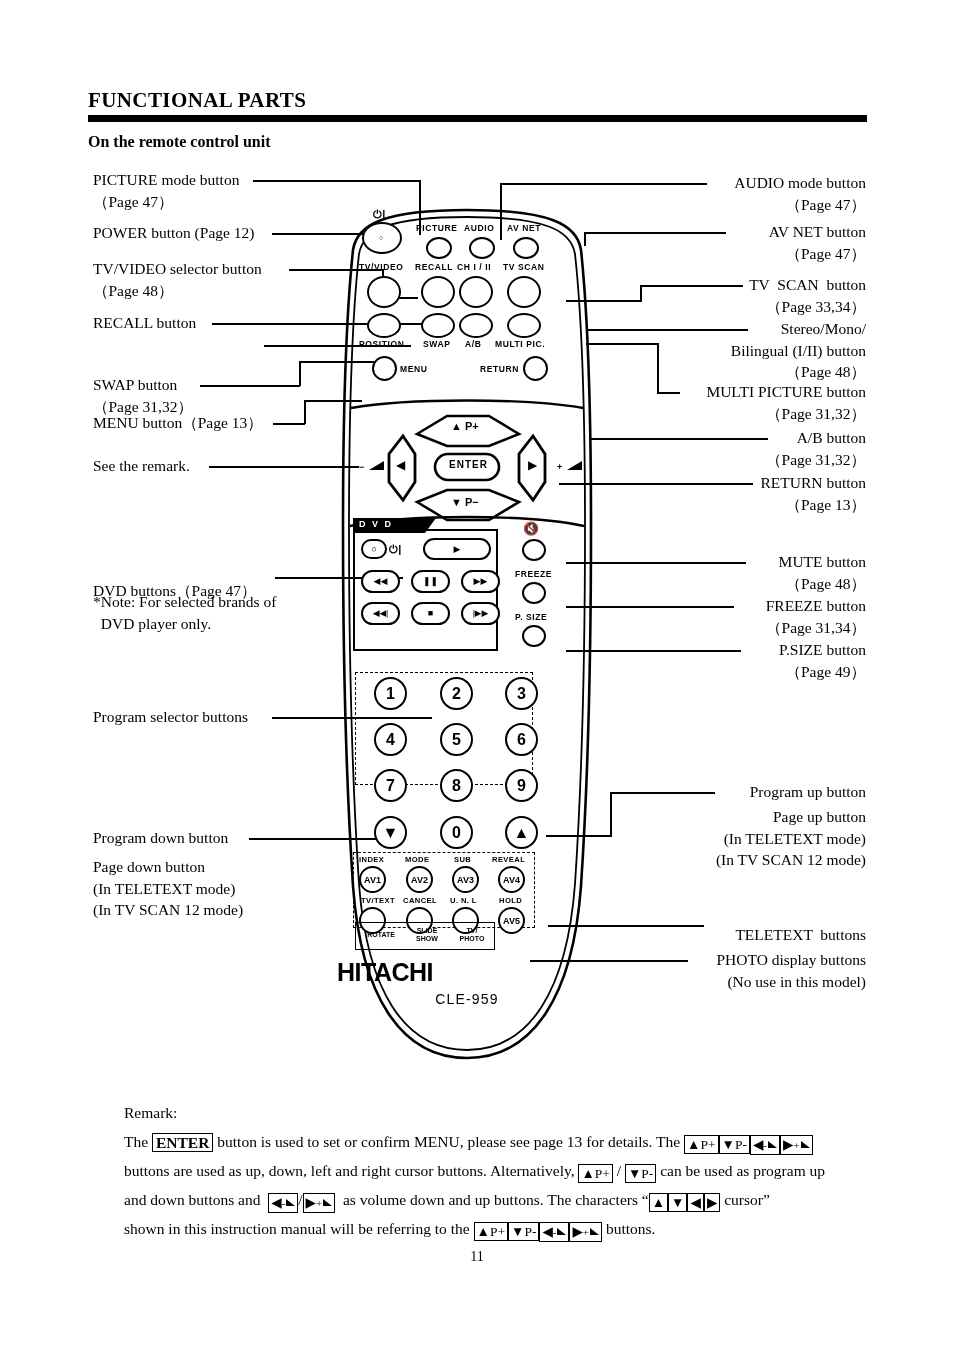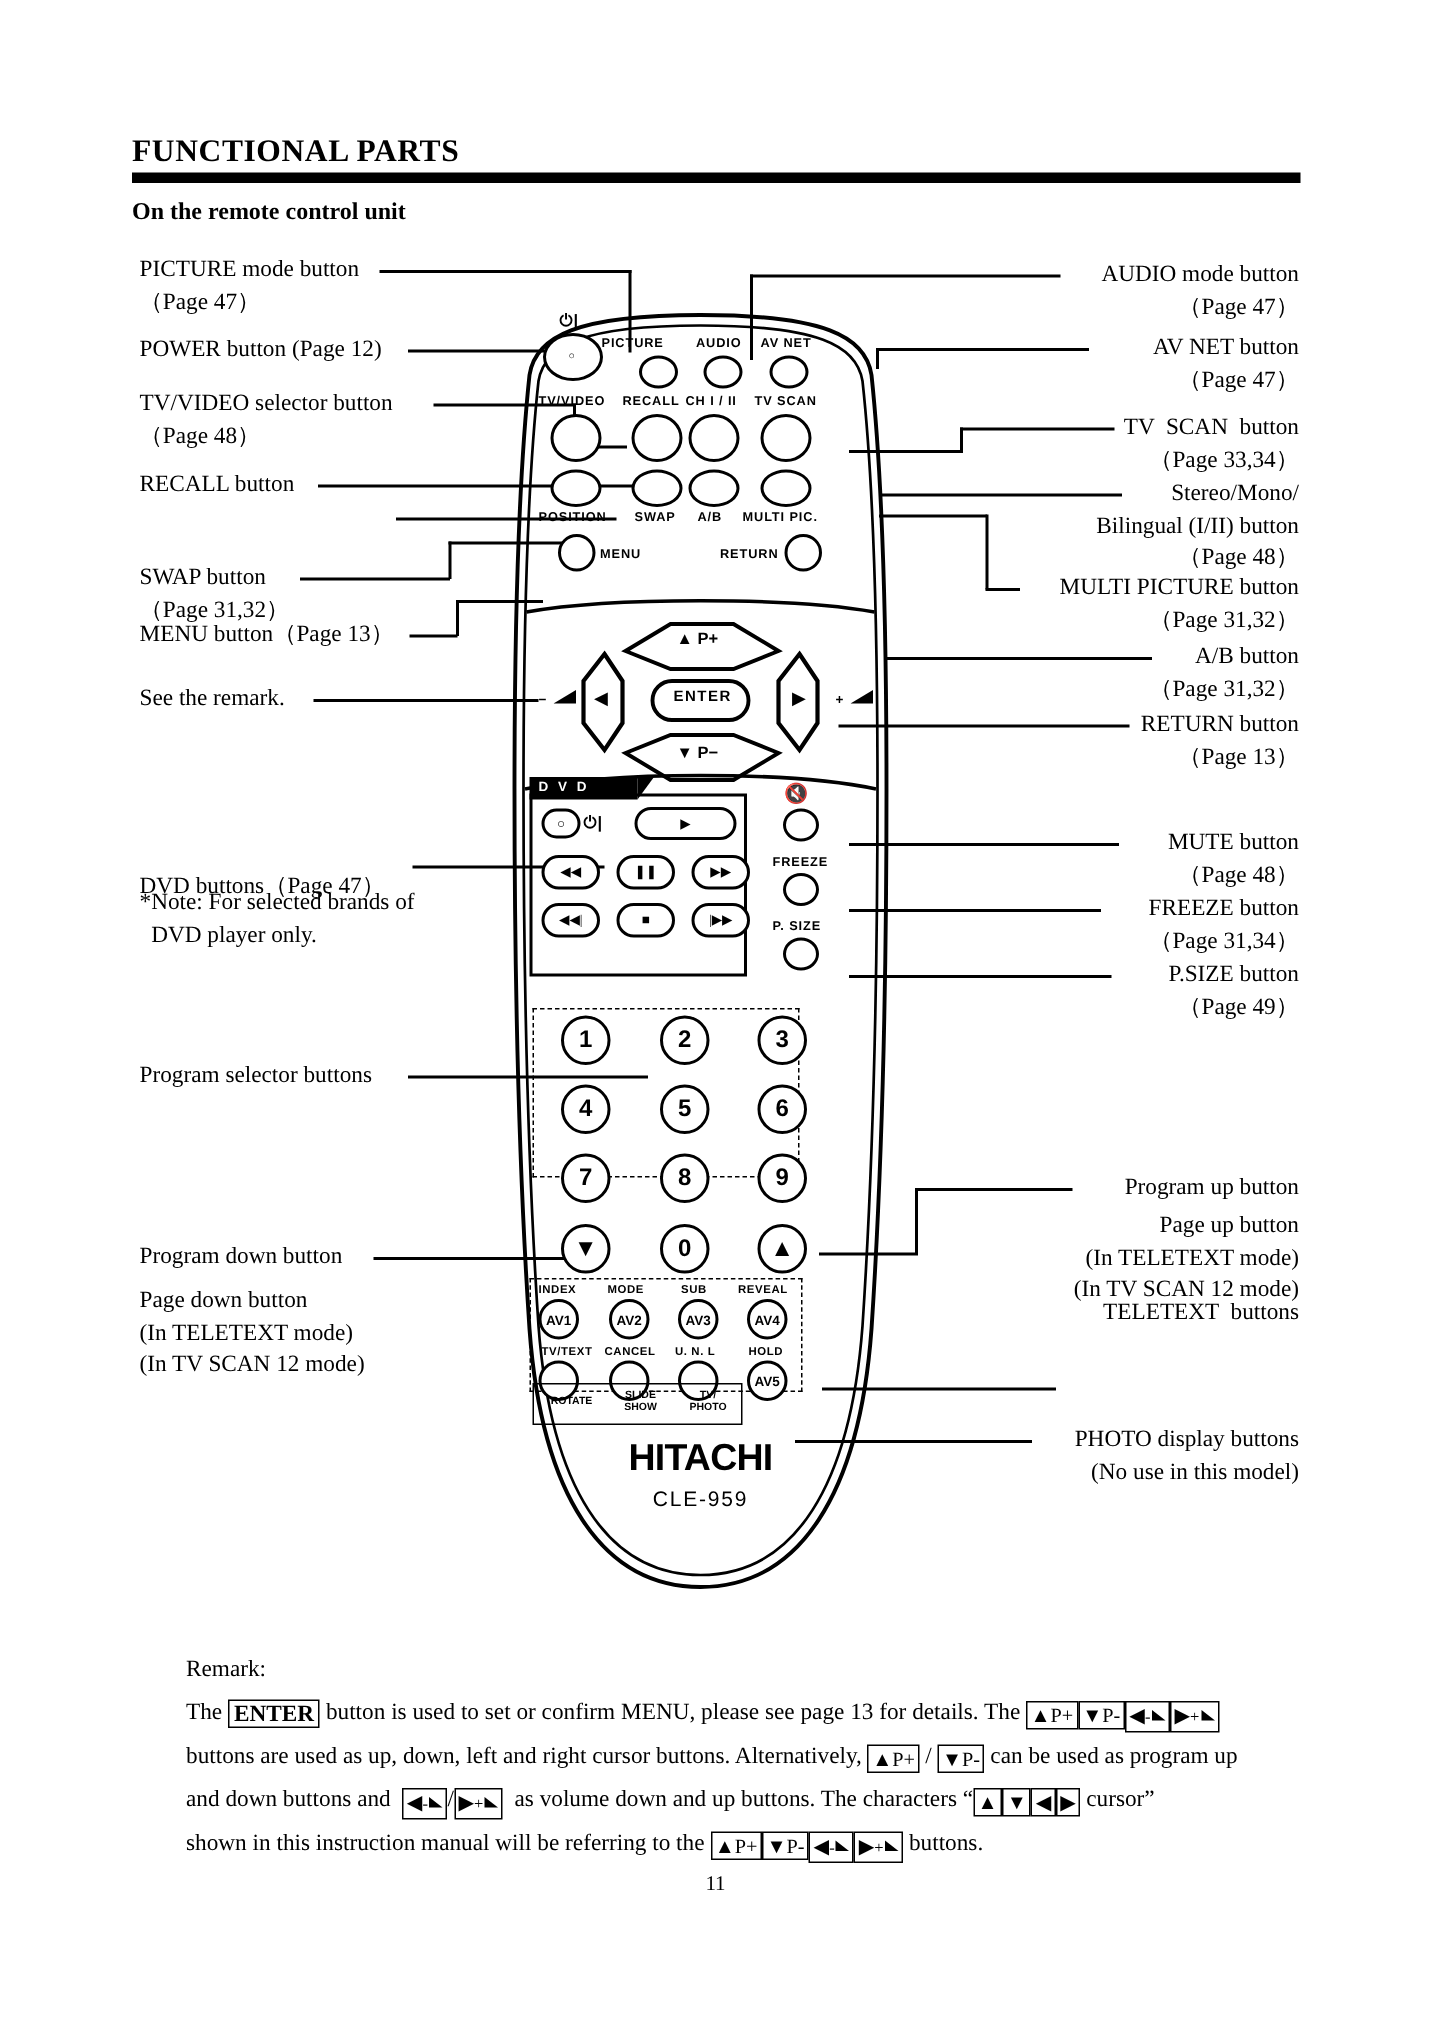--- a/index.html
+++ b/index.html
@@ -67,21 +67,21 @@
   #photoblock{position:absolute;left:18px;top:726px;width:140px;height:28px;
            border:1.6px solid #000;box-sizing:border-box;}
   .avbtn{position:absolute;width:27px;height:27px;border:2.4px solid #000;border-radius:50%;
          background:#fff;box-sizing:border-box;display:flex;align-items:center;justify-content:center;
          font-family:"Liberation Sans",sans-serif;font-size:9px;font-weight:bold;}
   .ttcap{position:absolute;font-family:"Liberation Sans",sans-serif;font-size:7.6px;
          font-weight:bold;letter-spacing:.4px;white-space:nowrap;}
   .pcap{position:absolute;font-family:"Liberation Sans",sans-serif;font-size:7px;
         font-weight:bold;text-align:center;line-height:8px;white-space:pre;}
 
-  #brand{position:absolute;left:0;right:0;top:762px;text-align:center;
+  #brand{position:absolute;left:0;right:0;top:762px;
          font-family:"Liberation Sans","DejaVu Sans",sans-serif;
          font-size:25px;font-weight:bold;letter-spacing:-0.5px;}
   #model{position:absolute;left:0;right:0;top:795px;text-align:center;
          font-family:"Liberation Sans","DejaVu Sans",sans-serif;
          font-size:14px;letter-spacing:1.2px;}
 
   
   #remark{left:88px;top:1098px;width:790px;font-size:15.5px;line-height:29px;margin-left:36px;}
   #remark p{margin:0;}
   .boxed{border:1.6px solid #000;padding:0 3px;font-weight:bold;display:inline-block;
@@ -139,21 +139,21 @@
   <div class="abs lbl r" style="right:88px;top:274px;"><span>TV  SCAN  button</span><br><span>（Page 33,34）</span></div>
   <div class="abs lbl r" style="right:88px;top:318px;"><span>Stereo/Mono/</span><br><span>Bilingual (I/II) button</span><br><span>（Page 48）</span></div>
   <div class="abs lbl r" style="right:88px;top:381px;"><span>MULTI PICTURE button</span><br><span>（Page 31,32）</span></div>
   <div class="abs lbl r" style="right:88px;top:427px;"><span>A/B button</span><br><span>（Page 31,32）</span></div>
   <div class="abs lbl r" style="right:88px;top:472px;"><span>RETURN button</span><br><span>（Page 13）</span></div>
   <div class="abs lbl r" style="right:88px;top:551px;margin-left:39px;"><span>MUTE button</span><br><span>（Page 48）</span></div>
   <div class="abs lbl r" style="right:88px;top:595px;"><span>FREEZE button</span><br><span>（Page 31,34）</span></div>
   <div class="abs lbl r" style="right:88px;top:639px;"><span>P.SIZE button</span><br><span>（Page 49）</span></div>
   <div class="abs lbl r" style="right:88px;top:781px;"><span>Program up button</span></div>
   <div class="abs lbl r" style="right:88px;top:806px;"><span>Page up button</span><br><span>(In TELETEXT mode)</span><br><span>(In TV SCAN 12 mode)</span></div>
-  <div class="abs lbl r" style="right:88px;top:864px;margin-left:24px;"><span>TELETEXT  buttons</span></div>
+  <div class="abs lbl r" style="right:88px;top:924px;margin-left:24px;"><span>TELETEXT  buttons</span></div>
   <div class="abs lbl r" style="right:88px;top:949px;"><span>PHOTO display buttons</span><br><span>(No use in this model)</span></div>
 
   <div class="abs ln lh" style="left:500px;top:183px;width:207px;"></div>
   <div class="abs ln lv" style="left:500px;top:183px;height:57px;"></div>
   <div class="abs ln lh" style="left:584px;top:232px;width:142px;"></div>
   <div class="abs ln lv" style="left:584px;top:232px;height:14px;"></div>
   <div class="abs ln lh" style="left:640px;top:285px;width:103px;"></div>
   <div class="abs ln lv" style="left:640px;top:285px;height:16px;"></div>
   <div class="abs ln lh" style="left:566px;top:300px;width:76px;"></div>
   <div class="abs ln lh" style="left:586px;top:329px;width:162px;"></div>
@@ -192,21 +192,21 @@
 
         <path d="M14,212 C70,202 190,202 246,212" fill="none" stroke="#000" stroke-width="2.4"></path>
         <path d="M13,330 C70,318 190,318 247,330" fill="none" stroke="#000" stroke-width="2.4"></path>
       </svg>
     </div>
 
     <div class="cap" style="left:36px;top:12px;font-size:11px;">⏻|</div>
     <div class="btn" style="left:25px;top:26px;width:40px;height:32px;"></div>
     <div class="cap" style="left:42px;top:38px;font-size:7px;">○</div>
 
-    <div class="cap" style="left:64px;top:27px;">PICTURE</div>
+    <div class="cap" style="left:79px;top:27px;">PICTURE</div>
     <div class="btn" style="left:89px;top:41px;width:26px;height:22px;"></div>
     <div class="cap" style="left:127px;top:27px;">AUDIO</div>
     <div class="btn" style="left:132px;top:41px;width:26px;height:22px;"></div>
     <div class="cap" style="left:170px;top:27px;">AV NET</div>
     <div class="btn" style="left:176px;top:41px;width:26px;height:22px;"></div>
 
     <div class="cap" style="left:22px;top:66px;">TV/VIDEO</div>
     <div class="btn" style="left:30px;top:80px;width:34px;height:32px;"></div>
     <div class="cap" style="left:78px;top:66px;">RECALL</div>
     <div class="btn" style="left:84px;top:80px;width:34px;height:32px;"></div>

